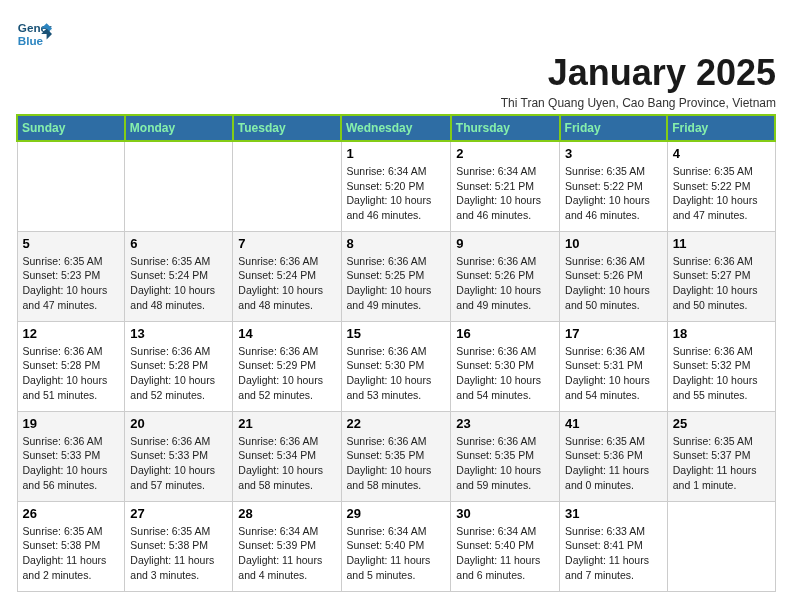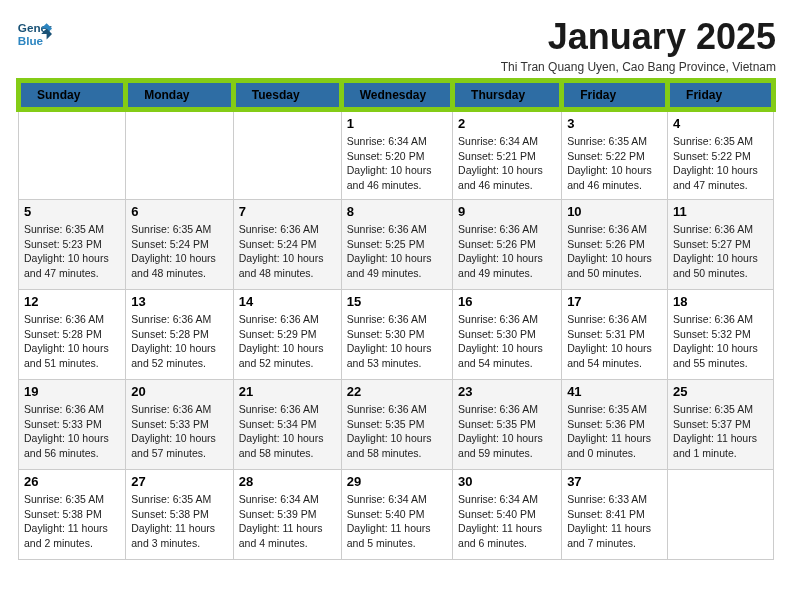--- a/index.html
+++ b/index.html
@@ -18,44 +18,44 @@
     }
     .logo {
       display: flex;
       align-items: center;
       gap: 4px;
     }
     .logo-icon {
       width: 36px;
       height: 36px;
     }
-    .title-block { text-align: right; }
+    .title-block { text-align: right; margin-top: 36px; }
     .calendar-title {
       font-size: 36px;
       font-weight: bold;
       color: #1a1a1a;
     }
     .calendar-subtitle {
       font-size: 12px;
       color: #333;
       margin-top: 2px;
     }
     table {
       width: 100%;
       border-collapse: collapse;
       font-size: 11px;
     }
     thead th {
       background: #2e6da4;
-      color: #000000;
+      color: #86efac;
       text-align: left;
-      padding: 5px 16px;
+      padding: 5px 4px;
       font-size: 12px;
       font-weight: bold;
-      border: 5px solid #84cc16;
+      border: 2px solid #84cc16;
     }
     tbody td {
       border: 1px solid #ccc;
       vertical-align: top;
       padding: 4px 5px;
       width: 113px;
       min-height: 70px;
       height: 90px;
     }
     .day-num {
@@ -291,21 +291,21 @@
 Sunset: 5:40 PM
 Daylight: 11 hours and 5 minutes.</div>
         </td>
         <td>
           <span class="day-num">30</span>
           <div class="day-info" style="white-space: pre-line;">Sunrise: 6:34 AM
 Sunset: 5:40 PM
 Daylight: 11 hours and 6 minutes.</div>
         </td>
         <td>
-          <span class="day-num">37</span>
+          <span class="day-num">31</span>
           <div class="day-info" style="white-space: pre-line;">Sunrise: 6:33 AM
 Sunset: 8:41 PM
 Daylight: 11 hours and 7 minutes.</div>
         </td>
         <td class="empty"></td>
       </tr>
     </tbody>
 </table>
 
 </body></html>

